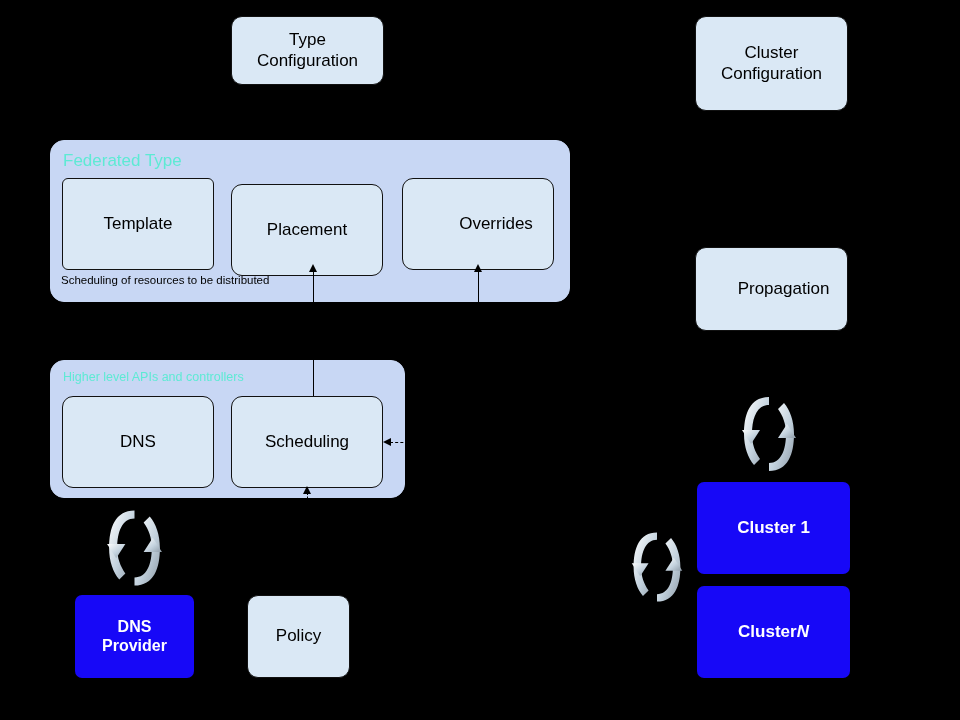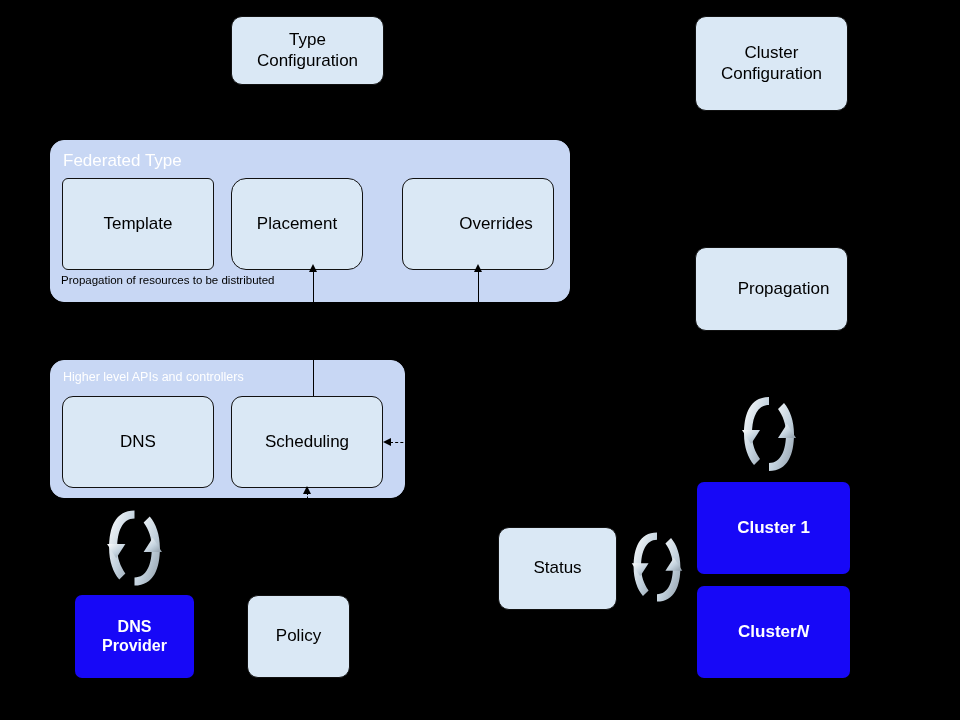--- a/index.html
+++ b/index.html
@@ -42,21 +42,21 @@
   .group {
     position: absolute;
     box-sizing: border-box;
     background: #c8d7f4;
     border: 1px solid #c8d7f4;
     border-radius: 14px;
   }
 
   .group-title {
     position: absolute;
-    color: #ffffff;
+    color: #5eead4;
     white-space: nowrap;
     text-align: right;
   }
 
   .group-caption {
     position: absolute;
     color: #000000;
     font-size: 11.5px;
     white-space: nowrap;
   }
@@ -126,28 +126,28 @@
 Configuration</span>
   </div>
 
   <div class="group" style="left:50px; top:140px; width:520px; height:162px;">
   </div>
   <div class="group-title" style="left:63px; top:151px; font-size:17px;">Federated Type</div>
 
   <div class="node card" style="left:62px; top:178px; width:152px; height:92px;border-radius:6px;">
     <span>Template</span>
   </div>
-  <div class="node card" style="left:231px; top:178px; width:132px; height:92px;border-radius:15px;">
+  <div class="node card" style="left:231px; top:184px; width:152px; height:92px;">
     <span>Placement</span>
   </div>
   <div class="node card" style="left:402px; top:178px; width:152px; height:92px;padding-left:36px;">
     <span>Overrides</span>
   </div>
 
-  <div class="group-caption" style="left:61px; top:274px;">Propagation of resources to be distributed</div>
+  <div class="group-caption" style="left:61px; top:274px;">Scheduling of resources to be distributed</div>
 
   <div class="group" style="left:50px; top:360px; width:355px; height:138px;">
   </div>
   <div class="group-title" style="left:63px; top:370px; font-size:12.5px;">Higher level APIs and controllers</div>
 
   <div class="node card" style="left:62px; top:396px; width:152px; height:92px;">
     <span>DNS</span>
   </div>
   <div class="node card" style="left:231px; top:396px; width:152px; height:92px;">
     <span>Scheduling</span>
@@ -185,23 +185,20 @@
     </svg>
   </div>
 
   <div class="node blue" style="left:697px; top:482px; width:153px; height:92px;">
     <span>Cluster 1</span>
   </div>
   <div class="node blue" style="left:697px; top:586px; width:153px; height:92px;">
     <span>Cluster </span><span class="italic-n">N</span>
   </div>
 
-  <div class="node card" style="left:498px; top:527px; width:119px; height:83px;">
-    <span>Status</span>
-  </div>
 
   <div class="sync-icon" style="left:628px; top:527px; width:58px; height:80px;">
     <svg viewBox="0 0 62 84" width="58" height="80" aria-hidden="true">
       <defs>
         <linearGradient id="gradS" x1="0" y1="0" x2="1" y2="1">
           <stop offset="0%" stop-color="#ffffff"></stop>
           <stop offset="55%" stop-color="#c3d2de"></stop>
           <stop offset="100%" stop-color="#8d9aa6"></stop>
         </linearGradient>
       </defs>

